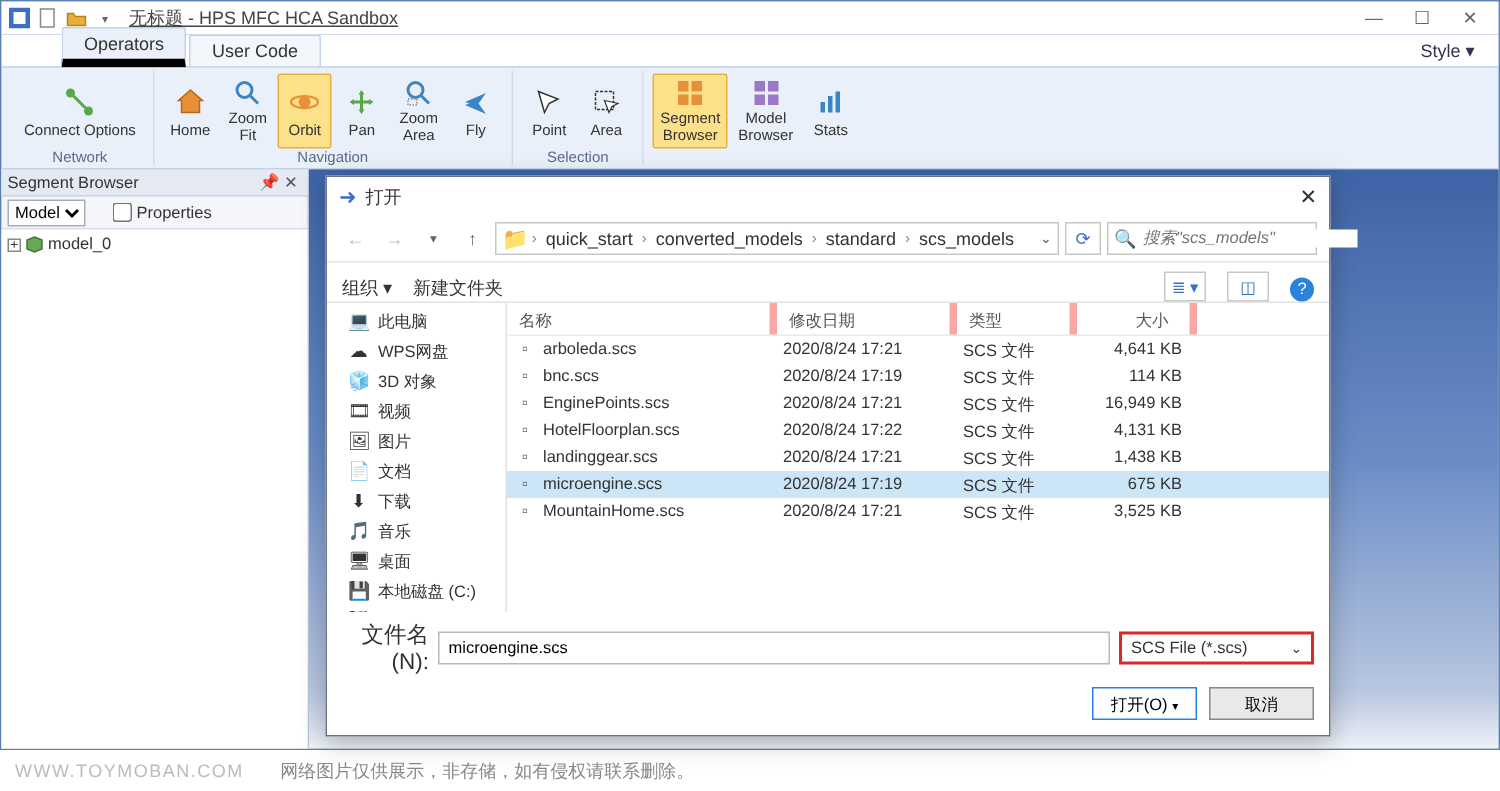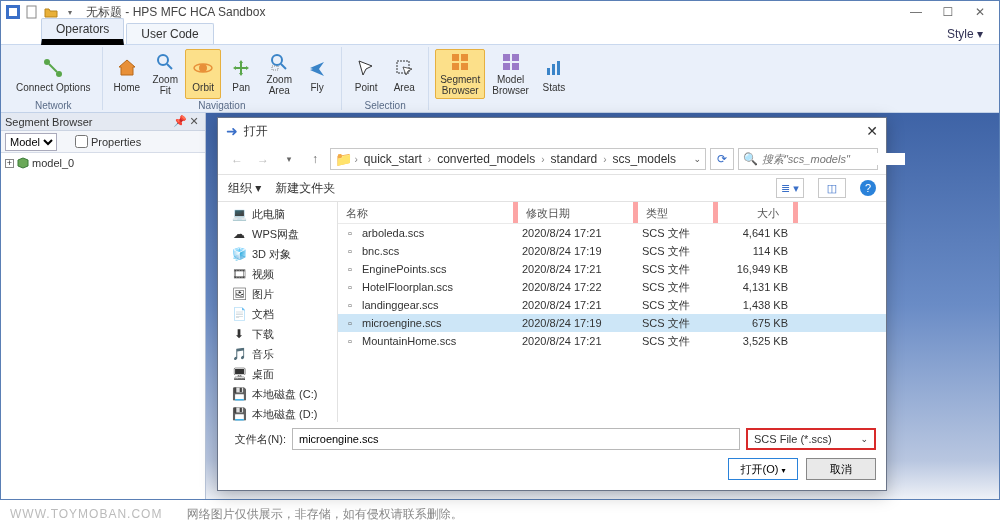--- a/index.html
+++ b/index.html
@@ -3,21 +3,21 @@
 <meta charset="utf-8">
 <style>
 * { box-sizing: border-box; margin: 0; padding: 0; font-family: "Microsoft YaHei", "Segoe UI", Tahoma, sans-serif; }
 body { width: 1000px; height: 527px; overflow: hidden; background: #fff; font-size: 12px; color: #333; }
 
 
 .app-window { width: 1000px; height: 500px; border: 1px solid #5a7fb5; display: flex; flex-direction: column; background: linear-gradient(180deg,#4268a9 0%,#5177b5 30%,#7a97c8 100%); }
 .titlebar { height: 22px; background: #fff; display: flex; align-items: center; padding: 0 4px; color: #444; }
 .titlebar .qat { display: flex; gap: 3px; align-items: center; }
 .titlebar .qat .ico { width: 16px; height: 16px; display: flex; align-items: center; justify-content: center; }
-.titlebar .title { margin-left: 8px; flex: 1; }
+.titlebar .title { margin-left: 8px; flex: 1; text-decoration: underline; }
 .titlebar .winbtns { display: flex; gap: 18px; margin-right: 8px; }
 .titlebar .winbtns span { width: 14px; text-align: center; color: #666; }
 
 .tabbar { height: 22px; background: #fff; display: flex; align-items: flex-end; padding-left: 40px; border-bottom: 1px solid #c9d8ee; }
 .tabbar .tab { padding: 3px 14px; border: 1px solid #c3d2e8; border-bottom: none; background: #f3f7fc; margin-right: 2px; border-radius: 2px 2px 0 0; }
 .tabbar .tab.active { background: #eaf0fa; border-bottom: 6px solid #000000; margin-bottom: -1px; font-weight: 500; }
 .tabbar .style { margin-left: auto; margin-right: 10px; padding: 3px 6px; color: #335; }
 
 .ribbon { height: 68px; background: #eaf0fa; border-bottom: 1px solid #c3d2e8; display: flex; padding: 2px 4px; }
 .rgroup { display: flex; flex-direction: column; align-items: center; padding: 2px 6px; border-right: 1px solid #d0dcee; }
@@ -55,21 +55,21 @@
 .navrow .navbtn.disabled { color: #bbb; }
 .navrow .crumbs { flex: 1; height: 22px; border: 1px solid #c8c8c8; display: flex; align-items: center; padding: 0 4px; gap: 2px; background: #fff; }
 .navrow .crumbs .seg { padding: 0 4px; }
 .navrow .crumbs .sep { color: #888; font-size: 10px; }
 .navrow .crumbs .folder-ico { color: #e8b039; font-size: 14px; }
 .navrow .crumbs .dd { color: #555; font-size: 9px; margin-left: auto; }
 .navrow .refresh { width: 24px; height: 22px; border: 1px solid #c8c8c8; display: flex; align-items: center; justify-content: center; color: #3a6fc8; }
 .navrow .search { width: 140px; height: 22px; border: 1px solid #c8c8c8; display: flex; align-items: center; padding: 0 4px; color: #888; gap: 4px; }
 .navrow .search input { border: none; outline: none; flex: 1; font-size: 11px; color: #888; font-style: italic; }
 
-.dialog .toolbar3 { height: 28px; display: flex; align-items: center; padding: 0 10px; gap: 14px; border-top: 1px solid #e2e2e2; border-bottom: 1px solid #e2e2e2; background: #fff; }
+.dialog .toolbar3 { height: 28px; display: flex; align-items: flex-end; padding: 0 10px; gap: 14px; border-top: 1px solid #e2e2e2; border-bottom: 1px solid #e2e2e2; background: #fff; }
 .dialog .toolbar3 .sp { flex: 1; }
 .dialog .toolbar3 .viewbtn { width: 28px; height: 20px; border: 1px solid #c8c8c8; display: flex; align-items: center; justify-content: center; color: #3a6fc8; font-size: 11px; }
 .dialog .toolbar3 .help { width: 16px; height: 16px; border-radius: 50%; background: #2a82da; color: #fff; display: flex; align-items: center; justify-content: center; font-size: 11px; }
 
 .dialog .body { flex: 1; display: flex; min-height: 0; }
 .dialog .places { width: 120px; border-right: 1px solid #e2e2e2; overflow-y: auto; padding: 2px 0; }
 .dialog .places .pitem { display: flex; align-items: center; gap: 6px; padding: 2px 6px 2px 14px; height: 20px; font-size: 11px; white-space: nowrap; }
 .dialog .places .pitem .pico { width: 14px; text-align: center; font-size: 12px; }
 
 .dialog .filelist { flex: 1; display: flex; flex-direction: column; overflow: hidden; }
@@ -79,21 +79,21 @@
 .dialog .frow { display: flex; height: 18px; align-items: center; font-size: 11px; padding-left: 4px; }
 .dialog .frow.sel { background: #cde6f7; }
 .dialog .frow .fico { width: 16px; height: 14px; margin-right: 4px; display: flex; align-items: center; justify-content: center; font-size: 11px; color: #666; }
 .c-name { width: 180px; }
 .c-date { width: 120px; }
 .c-type { width: 80px; }
 .c-size { width: 80px; text-align: right; padding-right: 14px !important; }
 
 .dialog .footer { padding: 6px 10px 10px; display: flex; flex-direction: column; gap: 8px; }
 .dialog .frow1 { display: flex; align-items: center; gap: 6px; }
-.dialog .frow1 .lbl { width: 58px; text-align: right; font-size: 11px; }
+.dialog .frow1 .lbl { width: 58px; text-align: right; font-size: 15px; }
 .dialog .frow1 .fname { flex: 1; height: 22px; border: 1px solid #b8b8b8; padding: 0 6px; font-size: 11px; }
 .dialog .frow1 .ftype { width: 130px; height: 22px; border: 2px solid #d82a2a; padding: 0 6px; font-size: 11px; display: flex; align-items: center; justify-content: space-between; color: #333; }
 .dialog .frow2 { display: flex; justify-content: flex-end; gap: 8px; }
 .dialog .frow2 button { width: 70px; height: 22px; border: 1px solid #888; background: #e9e9e9; font-size: 11px; cursor: pointer; }
 .dialog .frow2 button.primary { border: 1px solid #2a82da; background: #fff; }
 
 .footer-text { position: absolute; left: 10px; top: 506px; font-size: 12px; color: #bbb; letter-spacing: 1px; }
 .footer-text .cn { color: #888; letter-spacing: 0; margin-left: 20px; }
 
 svg { display: block; }

